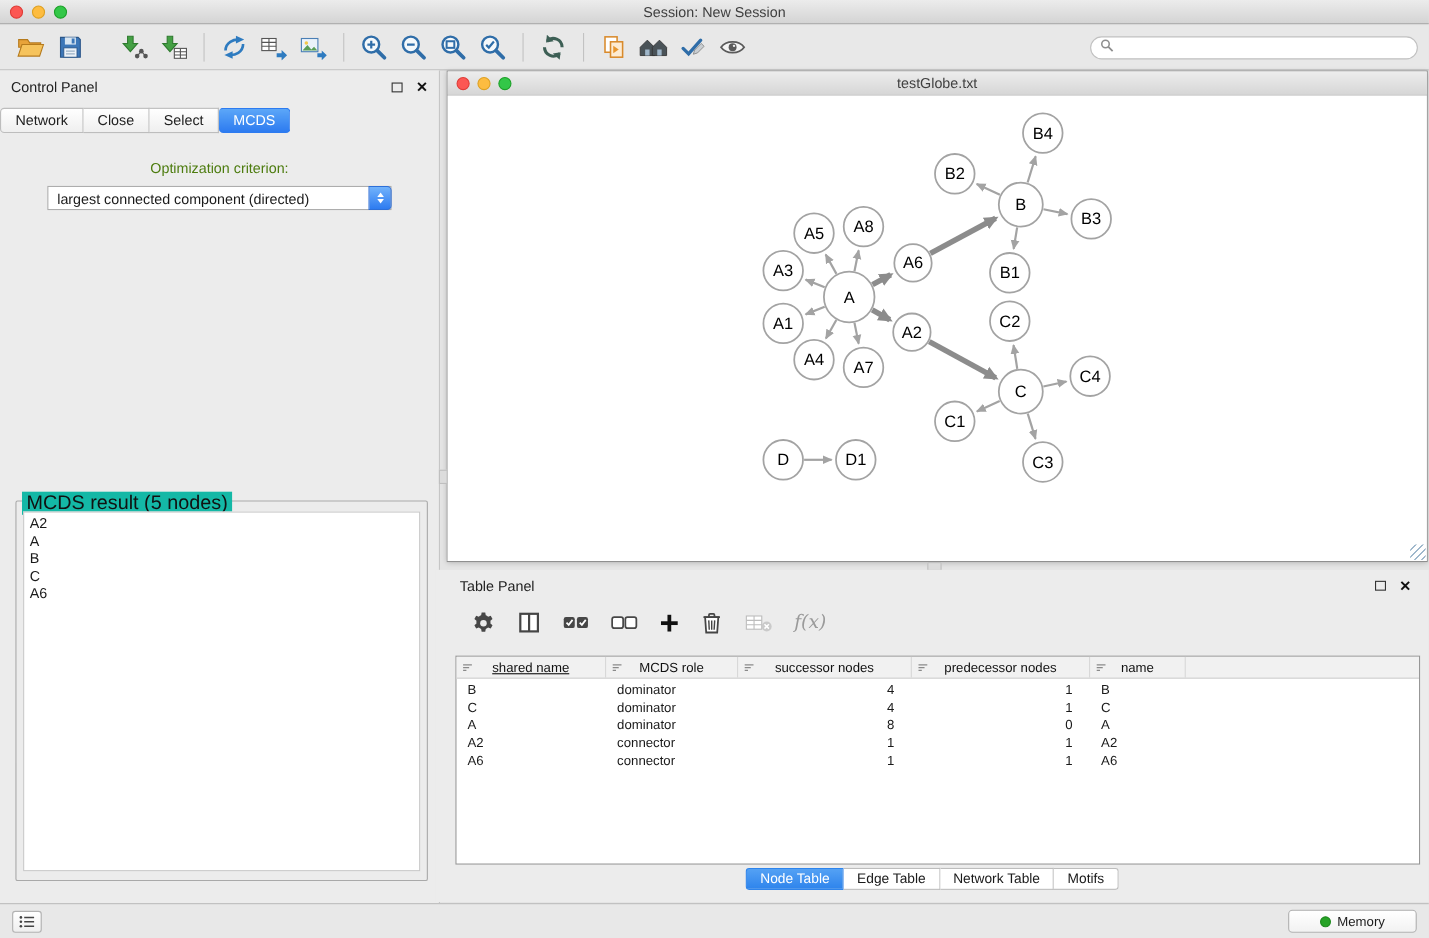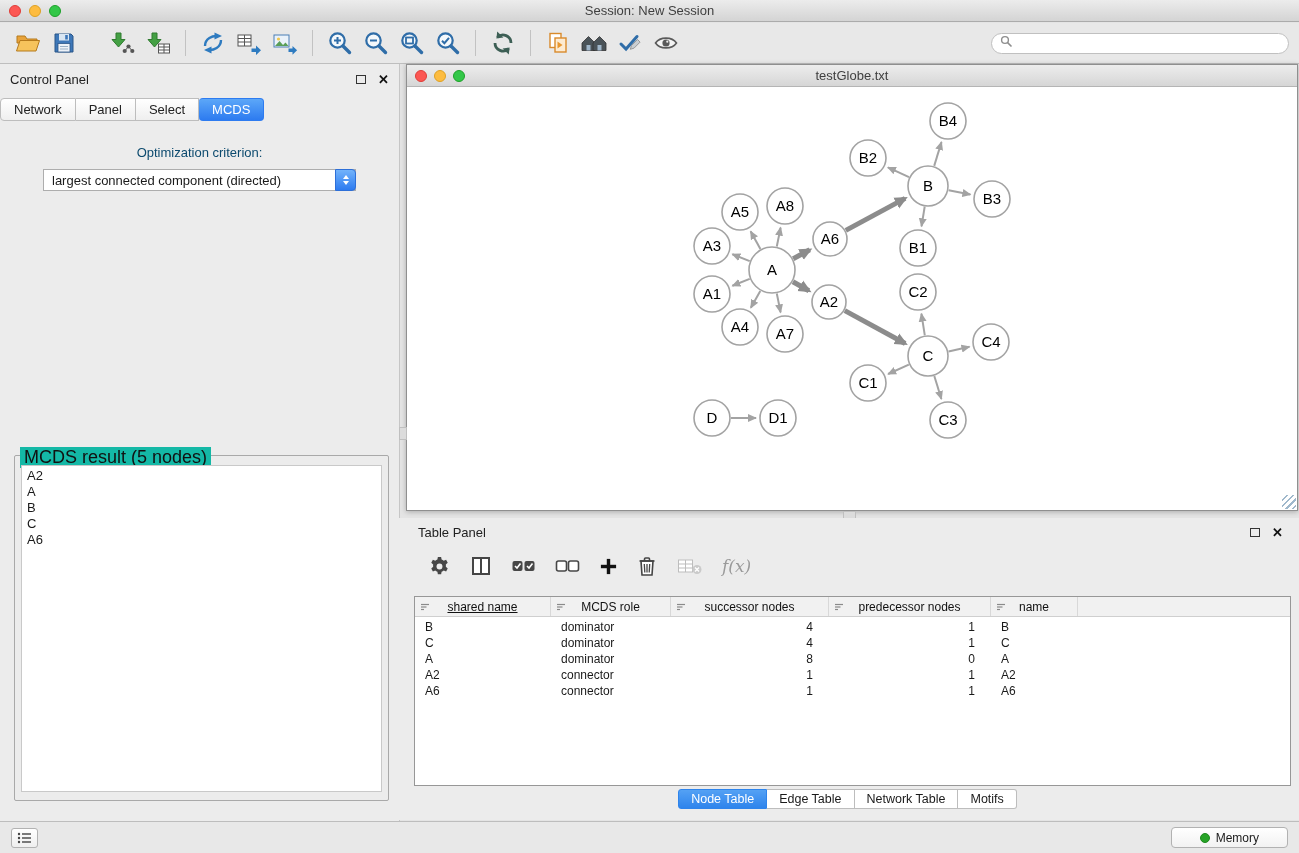--- a/index.html
+++ b/index.html
@@ -28,21 +28,21 @@
 .panel-head{height:30px;display:flex;align-items:center;padding:0 10px}
 .panel-title{font-size:13px;color:#222}
 .panel-controls{margin-left:auto;display:flex;gap:12px;align-items:center}
 .float-btn{width:10px;height:9px;border:1.5px solid #333;display:inline-block;cursor:pointer}
 .close-btn{font-size:13px;font-weight:bold;color:#111;line-height:1;cursor:pointer}
 .cp-tabs{display:flex;margin-top:4px}
 .cp-tab{padding:3px 13px;font-size:13px;background:linear-gradient(#FFFFFF,#EFEFEF);border:1px solid #BDBDBD;border-left:none;color:#222;cursor:pointer}
 .cp-tab:first-child{border-left:1px solid #BDBDBD;border-radius:4px 0 0 4px}
 .cp-tab:last-child{border-radius:0 4px 4px 0}
 .cp-tab.active{background:linear-gradient(#5CA7F8,#2D7BF0);color:#fff;border-color:#2D7BF0;border-radius:4px}
-.opt-label{text-align:center;margin-top:24px;font-size:13px;color:#0c4a6e}
+.opt-label{text-align:center;margin-top:24px;font-size:13px;color:#4d7c0f}
 .opt-select{position:relative;margin:9px auto 0;width:313px;height:22px;background:#fff;border:1px solid #ADADAD;border-radius:0;display:flex;align-items:center;padding-left:8px;font-size:13px;cursor:pointer}
 .opt-stepper{position:absolute;right:-1px;top:-1px;width:21px;height:22px;background:linear-gradient(#72B3FB,#2D7BF0);border:1px solid #2D6FD8;border-radius:0 4px 4px 0;display:flex;flex-direction:column;align-items:center;justify-content:center;gap:2px}
 .arr-up{width:0;height:0;border-left:3.5px solid transparent;border-right:3.5px solid transparent;border-bottom:4px solid #fff}
 .arr-dn{width:0;height:0;border-left:3.5px solid transparent;border-right:3.5px solid transparent;border-top:4px solid #fff}
 .cp-buttons{display:flex;justify-content:center;gap:14px;margin-top:15px}
 .cp-btn{padding:3px 15px;font-size:13px;background:linear-gradient(#FFFFFF,#F1F1F1);border:1px solid #B9B9B9;border-radius:4px;color:#111;cursor:pointer;font-family:"Liberation Sans",sans-serif}
 .result-group{position:absolute;left:14px;right:10px;top:391px;bottom:20px;border:1px solid #A9A9A9;border-radius:2px}
 .result-legend{position:absolute;top:-9px;left:5px;background:#14b8a6;padding:0 4px;font-size:18px;color:#111}
 .result-list{position:absolute;left:6px;right:6px;top:9px;bottom:8px;background:#fff;border:1px solid #C9C9C9;padding:2px 5px;overflow:hidden}
 .result-item{font-size:13px;line-height:16px;cursor:default}
@@ -250,21 +250,21 @@
 <div class="control-panel">
   <div class="panel-head">
     <span class="panel-title">Control Panel</span>
     <span class="panel-controls">
       <span class="float-btn"></span>
       <span class="close-btn">✕</span>
     </span>
   </div>
   <div class="cp-tabs">
       <div class="cp-tab">Network</div>
-      <div class="cp-tab">Panel</div>
+      <div class="cp-tab">Close</div>
       <div class="cp-tab">Select</div>
       <div class="cp-tab active">MCDS</div>
     </div>
   <div class="opt-label">Optimization criterion:</div>
   <div class="opt-select">
     <span>largest connected component (directed)</span>
     <span class="opt-stepper">
         <span class="arr-up"></span>
         <span class="arr-dn"></span>
       </span>

